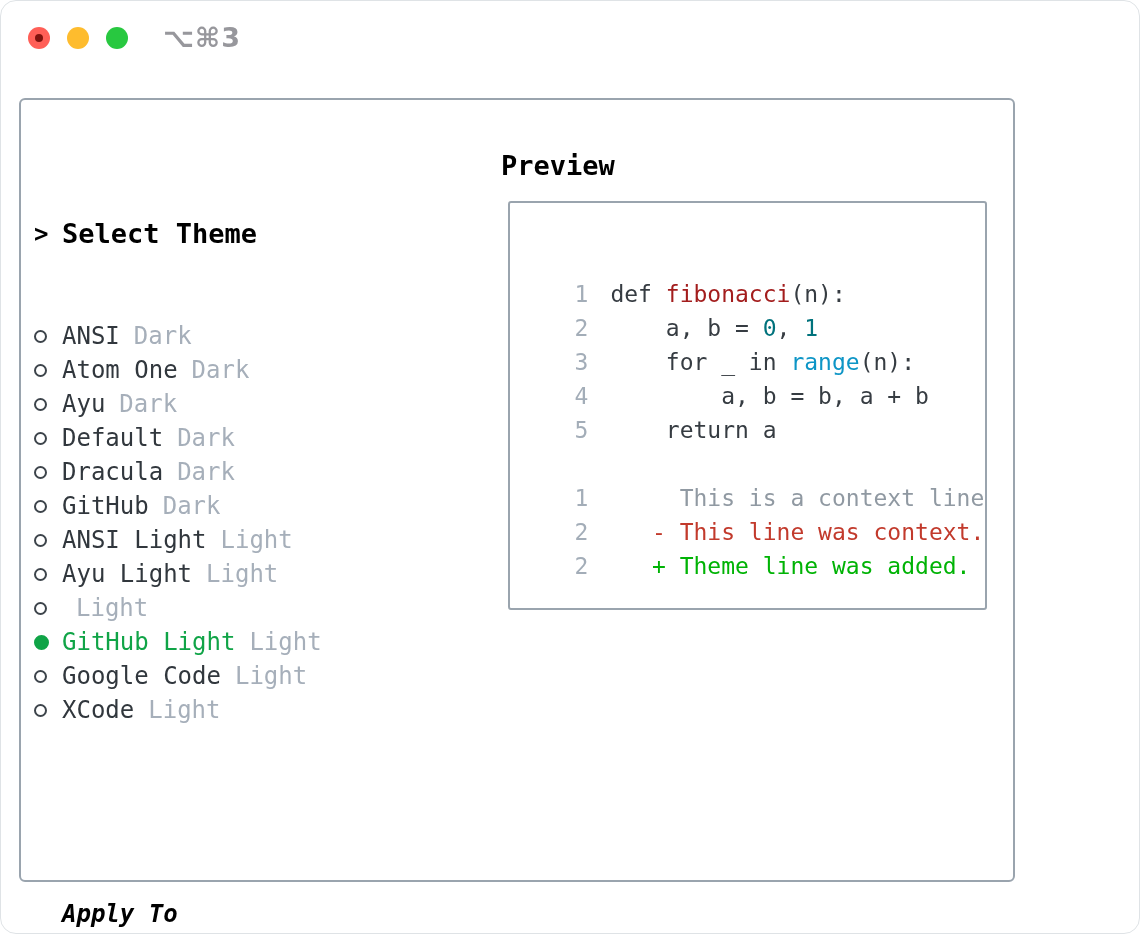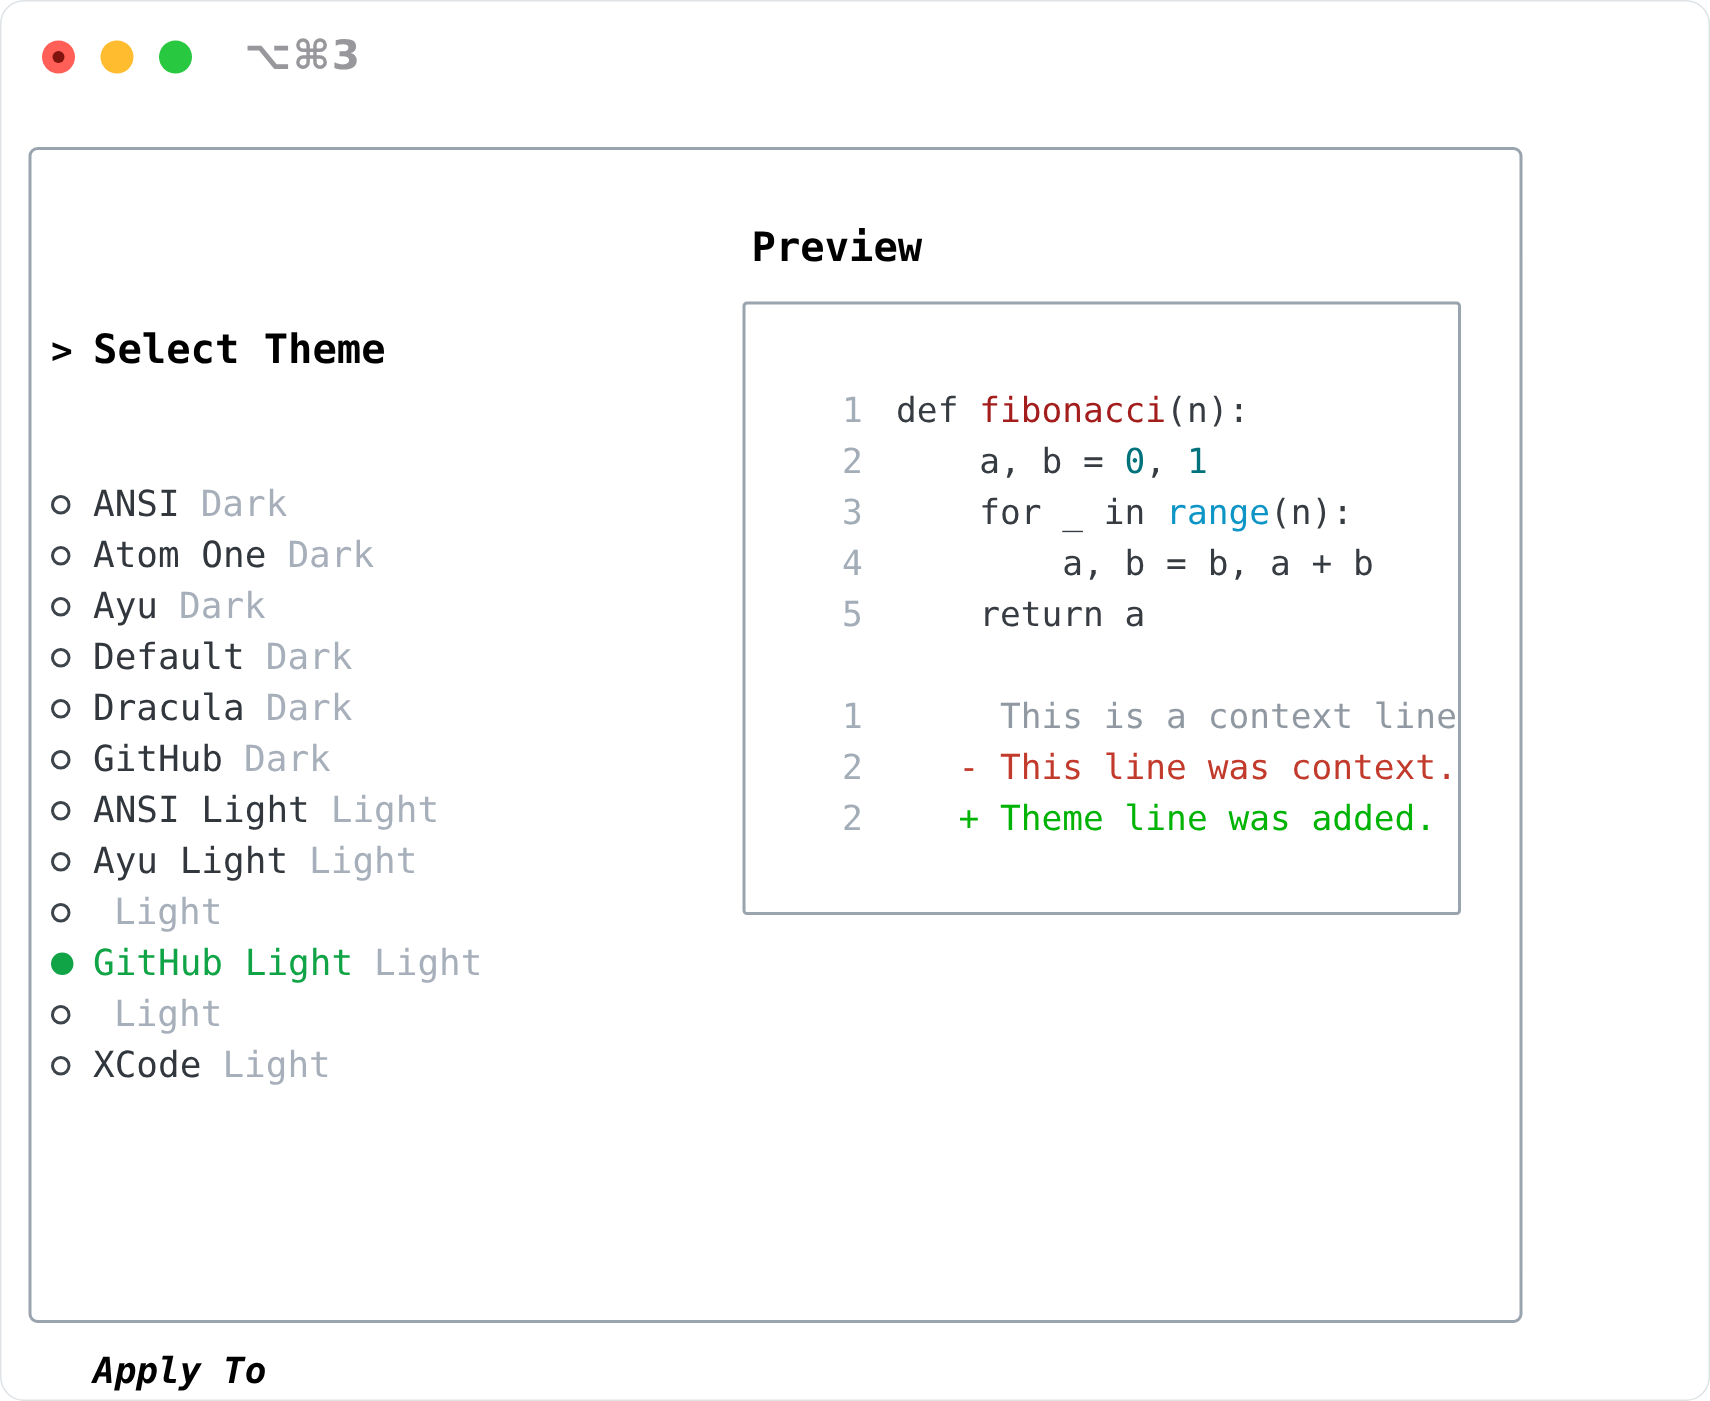--- a/index.html
+++ b/index.html
@@ -55,23 +55,23 @@
   .badge { color:var(--gray); margin-left:14px; }
   .spacer { height:34px; }
   .apply-header { font-weight:600; color:var(--text_black);font-style:italic; }
 
   
   .preview-header {
     position:absolute; left:500px; top:148px;
     font-size:27px; line-height:34px; font-weight:bold; color:var(--text_black);text-align:right;
   }
   .preview-box {
-    position:absolute; left:494px; top:200px; width:479px; height:409px;
+    position:absolute; left:507px; top:200px; width:479px; height:409px;
     border:2px solid var(--border); border-radius:3px; background:#fff;
-    padding:20px 0 0 9px; overflow:hidden;
+    padding:40px 0 0 9px; overflow:hidden;
   }
   .cline { white-space:pre; font-size:23px; line-height:34px; height:34px; }
   .lnum { display:inline-block; width:36px; color:var(--lnum); }
   .tok-plain   { color:var(--code_plain); }
   .tok-func    { color:var(--func_red); }
   .tok-number  { color:var(--num_teal); }
   .tok-builtin { color:var(--builtin_cyan);margin-top:20px; }
   .tok-context { color:var(--context_gray); }
   .tok-deleted { color:var(--deleted_red); }
   .tok-added   { color:var(--added_green); }
@@ -112,21 +112,21 @@
     <span class="mark"><i class="circle"></i></span><span class="label">GitHub</span><span class="badge">Dark</span>
   </div><div class="row item">
     <span class="mark"><i class="circle"></i></span><span class="label">ANSI Light</span><span class="badge">Light</span>
   </div><div class="row item">
     <span class="mark"><i class="circle"></i></span><span class="label">Ayu Light</span><span class="badge">Light</span>
   </div><div class="row item">
     <span class="mark"><i class="circle"></i></span><span class="badge">Light</span>
   </div><div class="row item selected">
     <span class="mark"><i class="circle"></i></span><span class="label">GitHub Light</span><span class="badge">Light</span>
   </div><div class="row item">
-    <span class="mark"><i class="circle"></i></span><span class="badge">Light</span>
+    <span class="mark"><i class="circle"></i></span><span class="label">Google Code</span><span class="badge">Light</span>
   </div><div class="row item">
     <span class="mark"><i class="circle"></i></span><span class="label">XCode</span><span class="badge">Light</span>
   </div></div>
     <div class="spacer"></div>
     <div class="row apply-header">
       <span class="mark"></span><span>Apply To</span>
     </div>
     
     
     

